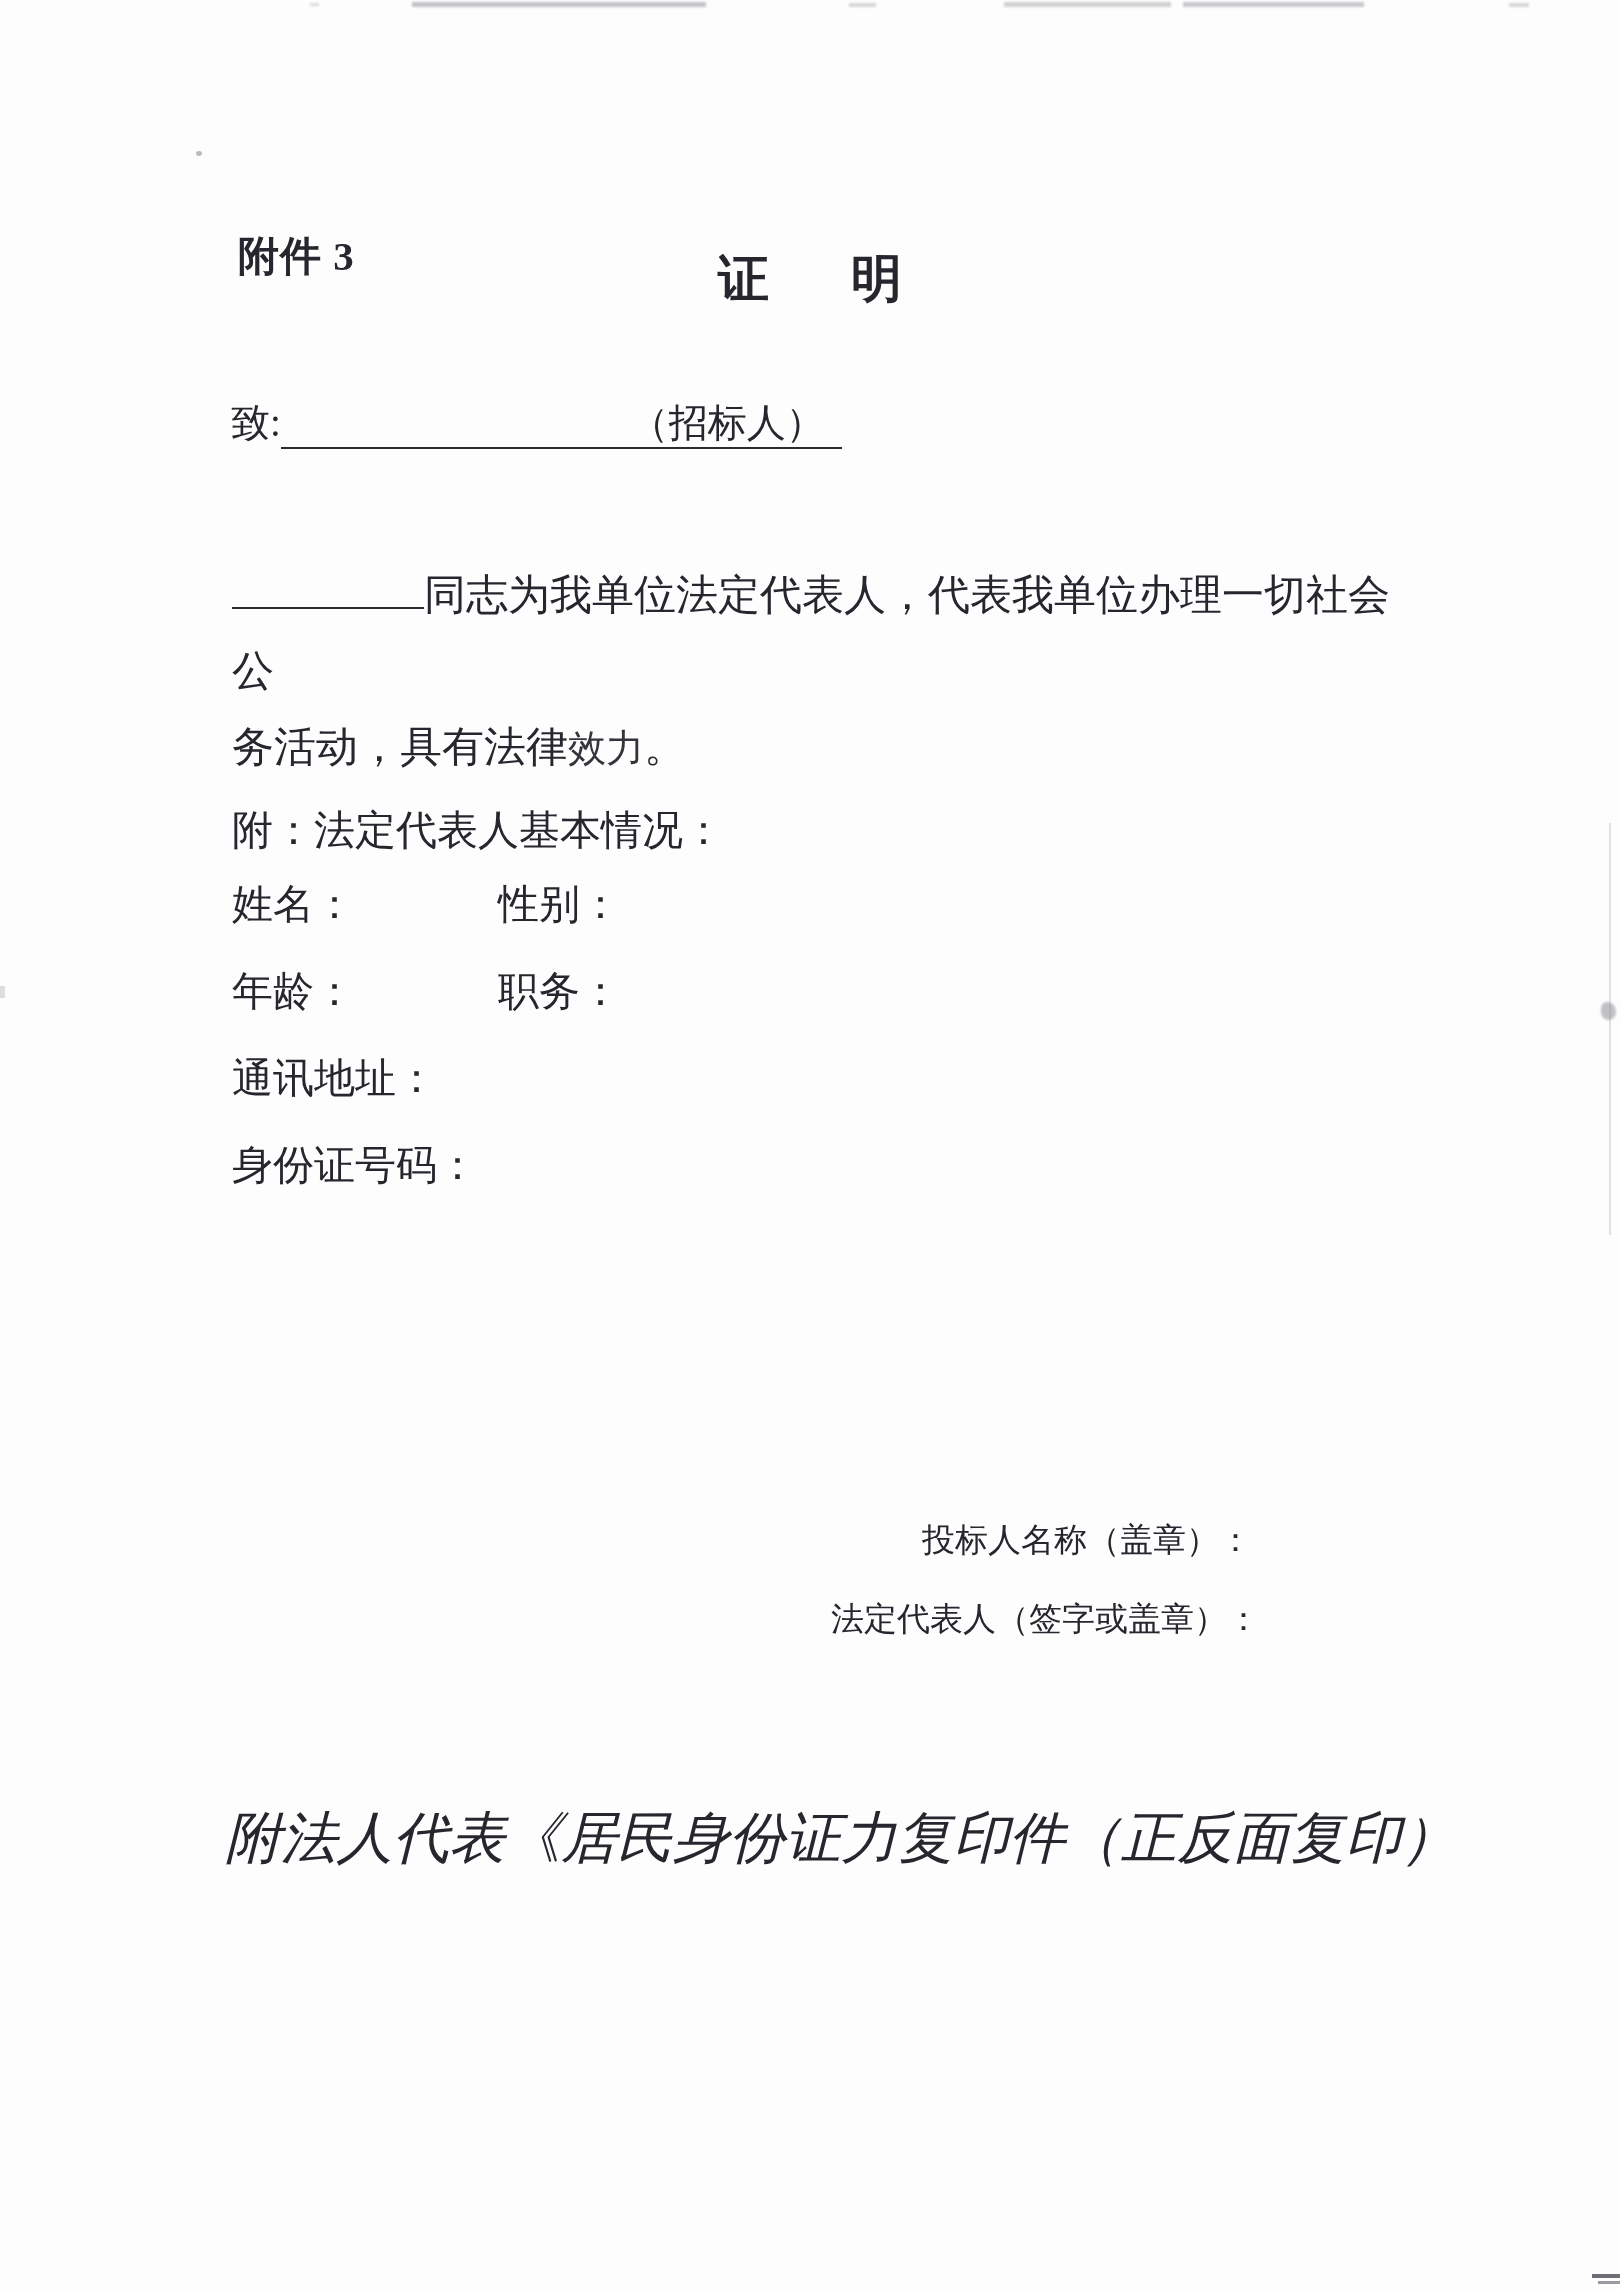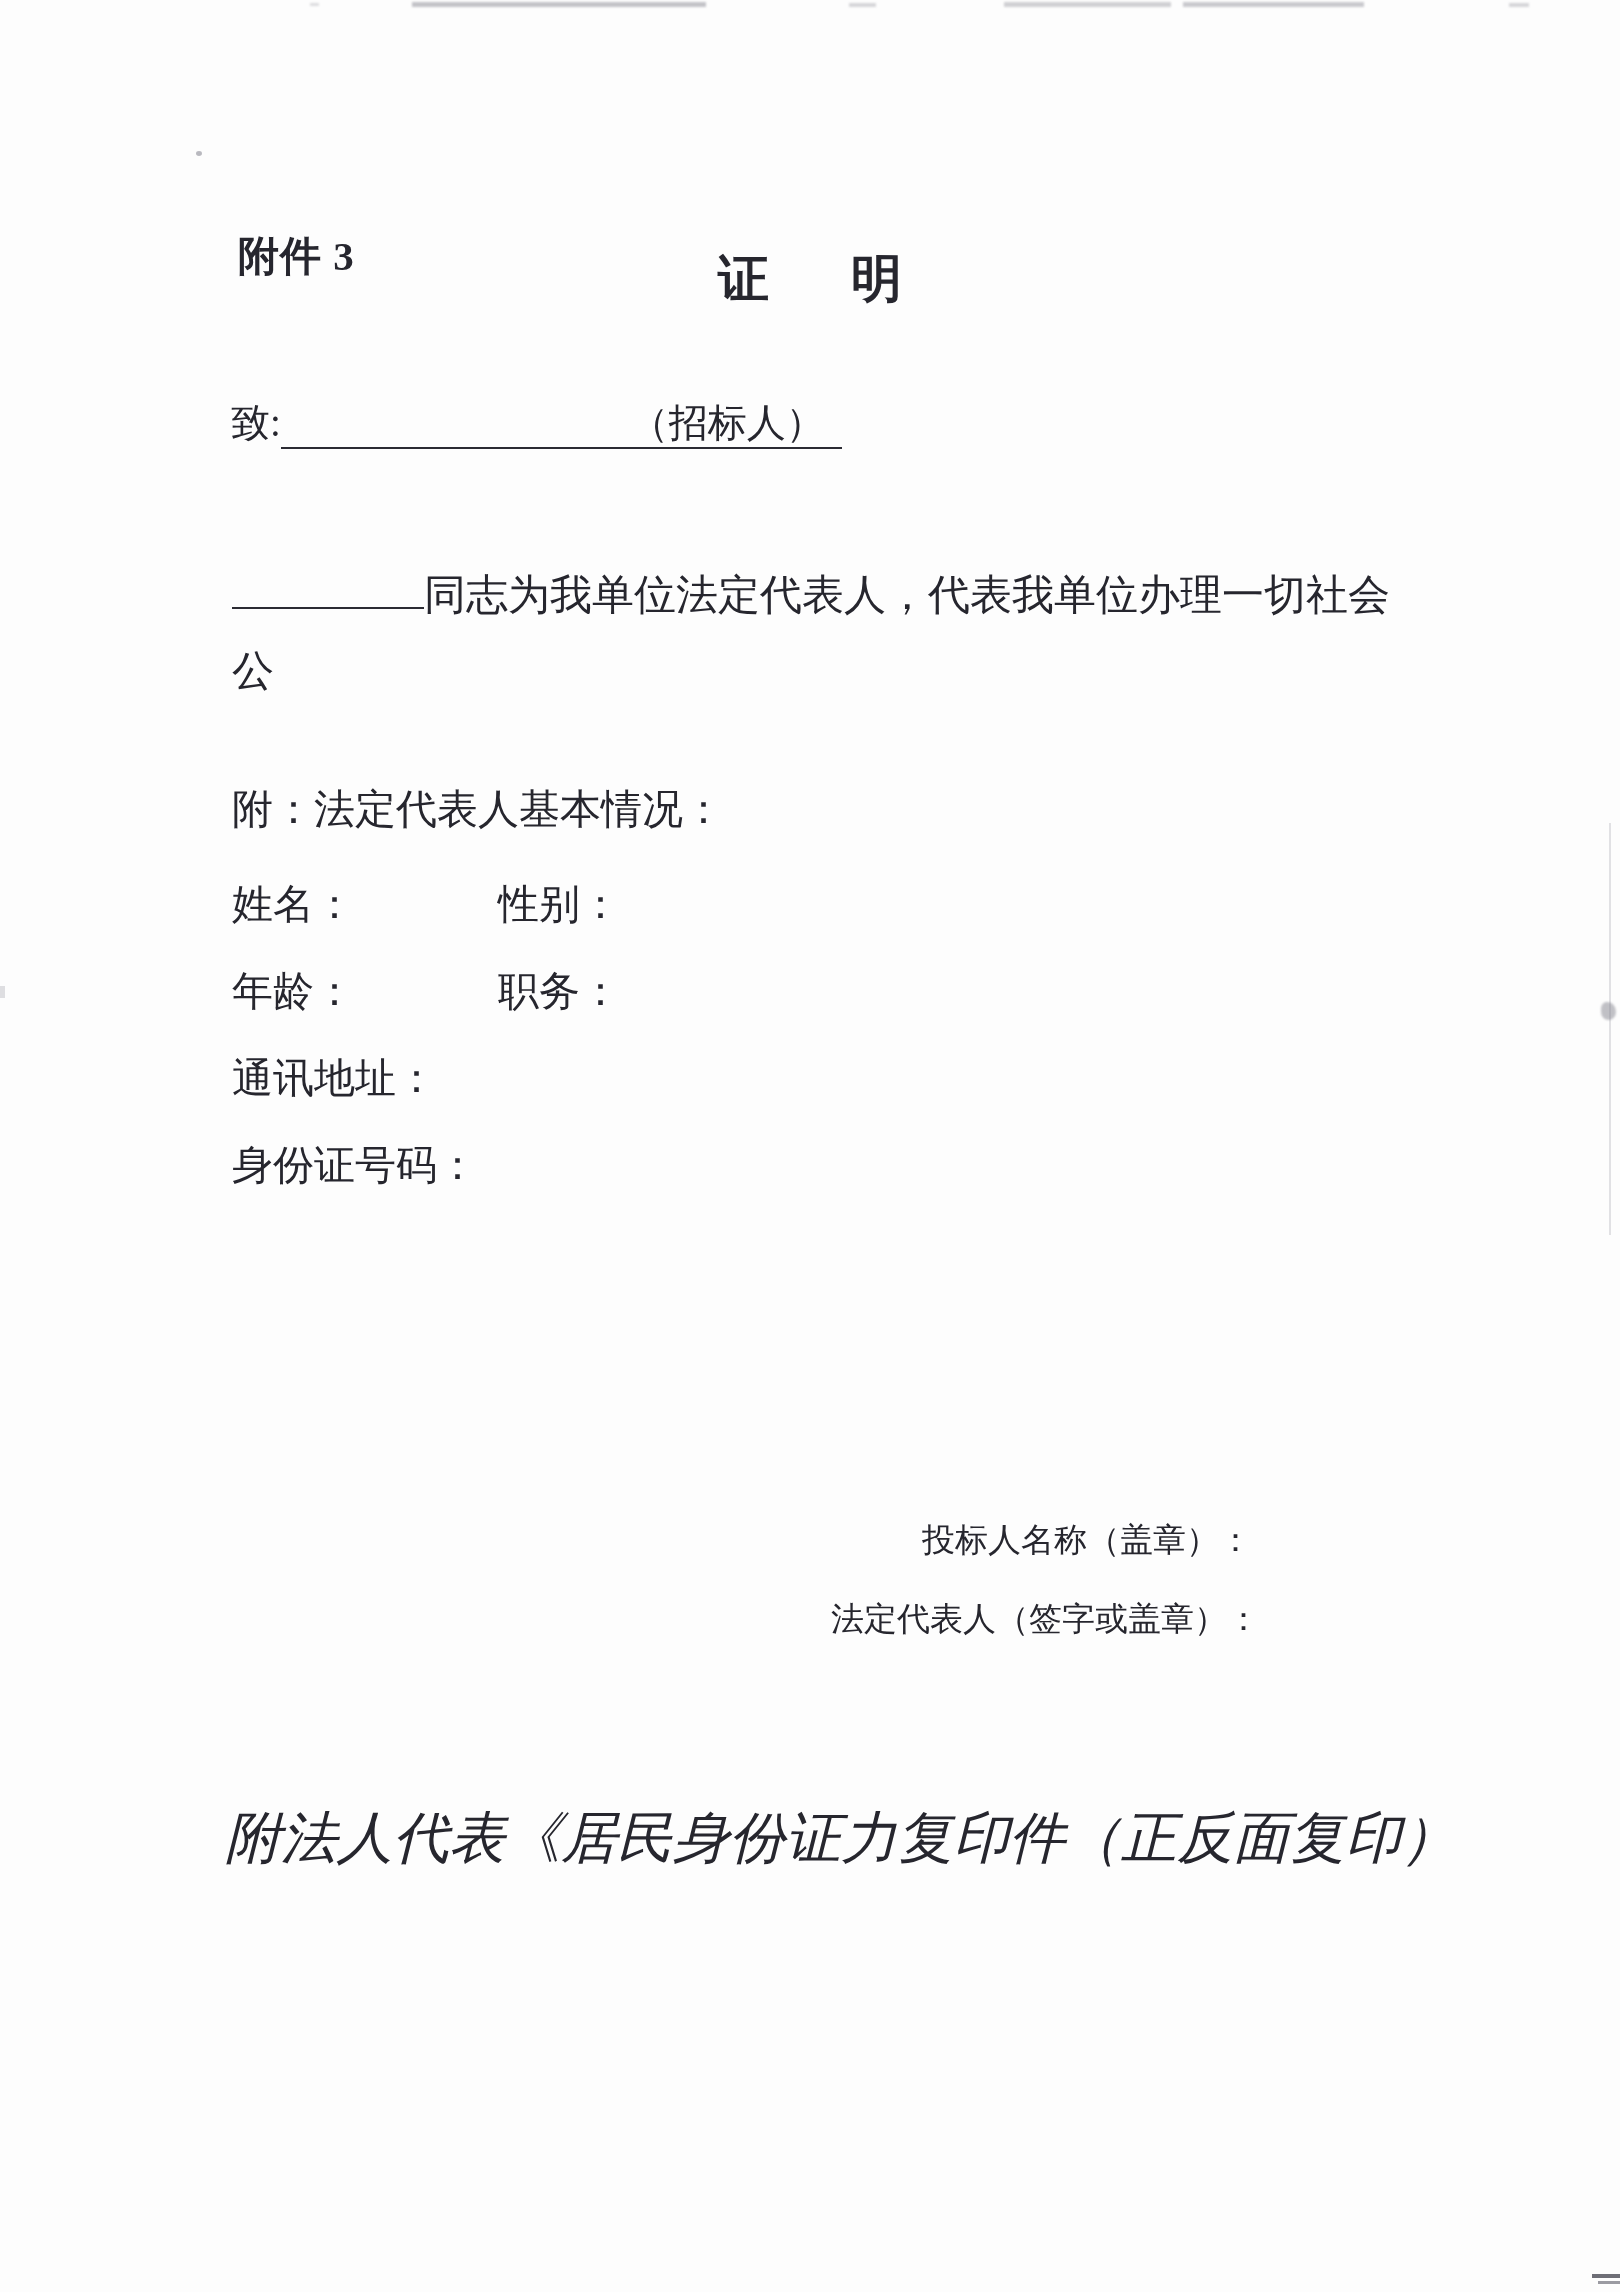--- a/index.html
+++ b/index.html
@@ -34,21 +34,21 @@
     border-bottom:2.9px solid #2b2b33;
     padding-right:17.6px;
   }
 
   
   #body-paragraph { left:232px; top:557px; font-size:42px; line-height:76px; width:1196px; }
   #body-blank { width:192px; }
   #body-line2-em { font-size:38px; color:#34343c; }
 
   
-  #attachment-heading { left:232px; top:785px; font-size:41px; line-height:1.2; }
+  #attachment-heading { left:232px; top:806px; font-size:41px; line-height:1.2; }
   #info-fields { left:232px; top:882px; font-size:41px; }
   .info-row { height:87px; display:flex; align-items:flex-start; line-height:45px; }
   .info-cell-left { width:266px; display:flex; }
   .info-cell-right { display:flex; }
 
   
   #sig-bidder { left:882px; top:1521px; font-size:33px; line-height:1.2;margin-left:40px; }
   #sig-legal  { left:814px; top:1600px; font-size:33px; line-height:1.2;margin-left:17px; }
 
   
@@ -103,20 +103,21 @@
   <span>证</span>
   <span>明</span>
 </div>
 
 <div class="abs" id="salutation">
   <span>致:</span><span class="underlined-group"><span class="fill-line" id="recipient-blank" style="border-bottom:none"></span><span>（招标人）</span></span>
 </div>
 
 <div class="abs" id="body-paragraph">
   <div><span class="fill-line" id="body-blank"></span><span>同志为我单位法定代表人，代表我单位办理一切社会公</span></div>
+  <div><span>务活动，具有法律</span><span id="body-line2-em">效力</span><span>。</span></div>
 </div>
 
 <div class="abs" id="attachment-heading">附：法定代表人基本情况：</div>
 
 <div class="abs" id="info-fields">
   <div class="info-row">
     <span class="info-cell-left">
       <span>姓名：</span>
       <span></span>
     </span>

